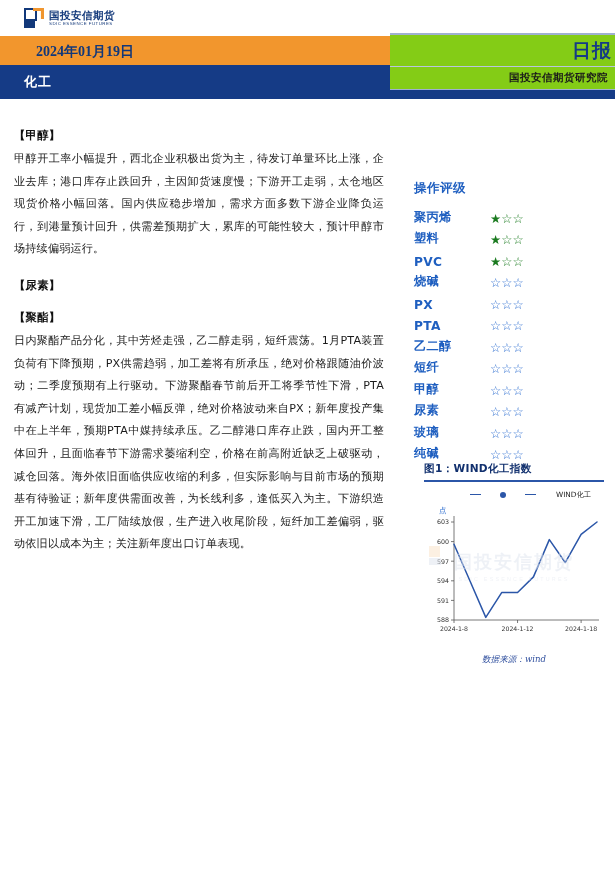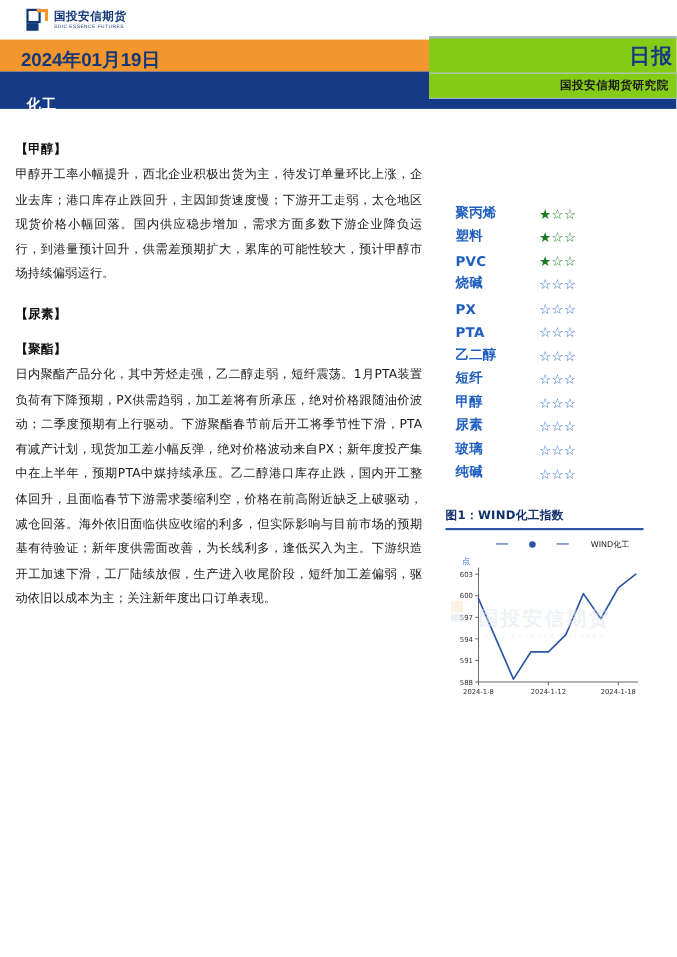--- a/index.html
+++ b/index.html
@@ -17,22 +17,22 @@
   .logo-mark { width: 20px; height: 20px; position: relative; }
   .logo-mark .sq1 { position: absolute; left: 0; top: 0; width: 13px; height: 13px; border: 2.5px solid #12387a; }
   .logo-mark .sq2 { position: absolute; left: 9px; top: 0px; width: 11px; height: 11px; background: #f0962f; clip-path: polygon(0 0,100% 0,100% 100%,72% 100%,72% 28%,0 28%); }
   .logo-mark .sq3 { position: absolute; left: 0px; bottom: 0px; width: 11px; height: 7px; background: #12387a; }
   .logo-txt { line-height: 1; }
   .logo-cn { font-size: 10.5px; font-weight: bold; color: #12387a; letter-spacing: .5px; font-family: "DejaVu Sans", sans-serif; }
   .logo-en { font-size: 4.4px; color: #12387a; letter-spacing: .45px; margin-top: 1.5px; font-family: "Liberation Sans", sans-serif; }
 
   .band-orange { position: absolute; left: 0; top: 36px; width: 615px; height: 29px; background: #f2962d; }
   .band-blue   { position: absolute; left: 0; top: 65px; width: 615px; height: 34px; background: #153b86; }
-  .band-date { position: absolute; left: 19px; top: 43px; font-size: 17px; font-weight: bold; color: #12387a; font-family: Liberation Sans, sans-serif; }
-  .band-cat  { position: absolute; left: 24px; top: 86px; font-size: 13px; font-weight: bold; color: #ffffff; font-family: "DejaVu Sans", sans-serif; letter-spacing: 1px; }
+  .band-date { position: absolute; left: 36px; top: 43px; font-size: 14px; font-weight: bold; color: #12387a; font-family: Liberation Serif, serif; }
+  .band-cat  { position: absolute; left: 24px; top: 73px; font-size: 13px; font-weight: bold; color: #ffffff; font-family: "DejaVu Sans", sans-serif; letter-spacing: 1px; }
 
   .hdr-right { position: absolute; left: 390px; top: 33px; width: 230px; background: #84cc16; }
   .hdr-rule-top { height: 1.5px; background: #9fb0d0; }
   .hdr-title { text-align: right; padding: 3px 8px 2px 0; font-size: 19px; font-weight: bold; color: #153b86; font-family: "DejaVu Sans", sans-serif; letter-spacing: 1px; }
   .hdr-rule-mid { height: 1px; background: #b9c6de; }
   .hdr-sub { text-align: right; padding: 4px 12px 4px 0; font-size: 10.5px; font-weight: bold; color: #1a1a1a; font-family: "DejaVu Sans", sans-serif; letter-spacing: .5px; }
   .hdr-rule-bot { height: 1.5px; background: #9fb0d0; }
 
   
   .article { position: absolute; left: 14px; top: 128px; width: 370px; }
@@ -44,21 +44,21 @@
   .ratings { position: absolute; left: 408px; top: 180px; width: 175px; }
   .rt-head { font-size: 12.5px; font-weight: bold; color: #1f5fc0; font-family: "DejaVu Sans", sans-serif; margin-bottom: 7px; padding-left: 6px; letter-spacing: .5px; }
   .rt-row { display: flex; align-items: flex-end; height: 21.5px; }
   .rt-name { width: 82px; font-size: 12.2px; font-weight: bold; color: #1f5fc0; font-family: "DejaVu Sans", sans-serif; padding-left: 6px; letter-spacing: .3px; }
   .rt-stars { font-size: 12.5px; letter-spacing: 0px; font-family: "DejaVu Sans", sans-serif; white-space: nowrap; }
   .st-full-g { color: #1a7a1f; }
   .st-empty-g { color: #1a7a1f; }
   .st-empty-b { color: #2f6fd0; }
 
   
-  .fig { position: absolute; left: 405px; top: 462px; width: 180px; }
+  .fig { position: absolute; left: 424px; top: 462px; width: 180px; }
   .fig-title { font-size: 10.6px; font-weight: bold; color: #11306e; font-family: "DejaVu Sans", sans-serif; letter-spacing: .3px; }
   .fig-rule { margin-top: 4px; height: 1.6px; background: #2b56a8; }
   .chart-wrap { position: relative; width: 180px; height: 160px; margin-top: 6px; }
   .legend { position: absolute; left: 46px; top: 2px; display: flex; align-items: center; gap: 20px; }
   .legend-line { width: 11px; height: 1.6px; background: #2b56a8; }
   .legend-dot { width: 6px; height: 6px; border-radius: 50%; background: #2b56a8; margin: 0 -1px; }
   .legend-txt { font-size: 7.3px; color: #222; font-family: "DejaVu Sans", sans-serif; }
   .yunit { position: absolute; left: 15px; top: 18px; font-size: 7.5px; color: #2f6fd0; font-family: "DejaVu Sans", sans-serif; }
   .wmark { position: absolute; left: 0px; top: 62px; width: 180px; pointer-events:none; opacity: .5; }
   .wm-cn { font-size: 18px; font-weight: bold; color: #dfe5ef; font-family: "DejaVu Sans", sans-serif; letter-spacing: 2px; text-align:center;}
@@ -115,20 +115,21 @@
     <div class="sec">
       <div class="sec-title">【尿素】</div>
     </div>
     <div class="sec">
       <div class="sec-title">【聚酯】</div>
       <div class="sec-body">日内聚酯产品分化，其中芳烃走强，乙二醇走弱，短纤震荡。1月PTA装置负荷有下降预期，PX供需趋弱，加工差将有所承压，绝对价格跟随油价波动；二季度预期有上行驱动。下游聚酯春节前后开工将季节性下滑，PTA有减产计划，现货加工差小幅反弹，绝对价格波动来自PX；新年度投产集中在上半年，预期PTA中媒持续承压。乙二醇港口库存止跌，国内开工整体回升，且面临春节下游需求萎缩利空，价格在前高附近缺乏上破驱动，减仓回落。海外依旧面临供应收缩的利多，但实际影响与目前市场的预期基有待验证；新年度供需面改善，为长线利多，逢低买入为主。下游织造开工加速下滑，工厂陆续放假，生产进入收尾阶段，短纤加工差偏弱，驱动依旧以成本为主；关注新年度出口订单表现。</div>
     </div>
   </div>
 
   <div class="ratings">
+    <div class="rt-head">操作评级</div>
     <div id="rating-rows">
         <div class="rt-row">
           <div class="rt-name">聚丙烯</div>
           <div class="rt-stars"><span class="st-full-g">★</span><span class="st-empty-g">☆</span><span class="st-empty-g">☆</span></div>
         </div>
         <div class="rt-row">
           <div class="rt-name">塑料</div>
           <div class="rt-stars"><span class="st-full-g">★</span><span class="st-empty-g">☆</span><span class="st-empty-g">☆</span></div>
         </div>
         <div class="rt-row">
@@ -214,16 +215,17 @@
           <line x1="30" y1="132" x2="30" y2="135" stroke="#555" stroke-width="0.8"></line>
           <text x="30" y="143" text-anchor="middle" font-size="6.2" fill="#333" font-family="&quot;DejaVu Sans&quot;, sans-serif">2024-1-8</text>
           <line x1="93.55555555555554" y1="132" x2="93.55555555555554" y2="135" stroke="#555" stroke-width="0.8"></line>
           <text x="93.55555555555554" y="143" text-anchor="middle" font-size="6.2" fill="#333" font-family="&quot;DejaVu Sans&quot;, sans-serif">2024-1-12</text>
           <line x1="157.1111111111111" y1="132" x2="157.1111111111111" y2="135" stroke="#555" stroke-width="0.8"></line>
           <text x="157.1111111111111" y="143" text-anchor="middle" font-size="6.2" fill="#333" font-family="&quot;DejaVu Sans&quot;, sans-serif">2024-1-18</text>
           <polyline points="30,56.21333333333318 45.888888888888886,92.8 61.77777777777777,129.38666666666683 77.66666666666666,104.5599999999997 93.55555555555554,104.5599999999997 109.44444444444444,88.87999999999985 125.33333333333333,51.6400000000003 141.22222222222223,74.50666666666696 157.1111111111111,46.413333333333185 173,34" fill="none" stroke="#2b56a8" stroke-width="1.5" stroke-linejoin="round" stroke-linecap="round"></polyline>
         </svg>
     </div>
 
+    <div class="fig-src">数据来源：wind</div>
   </div>
 
 
 </div>
 
 </body></html>

